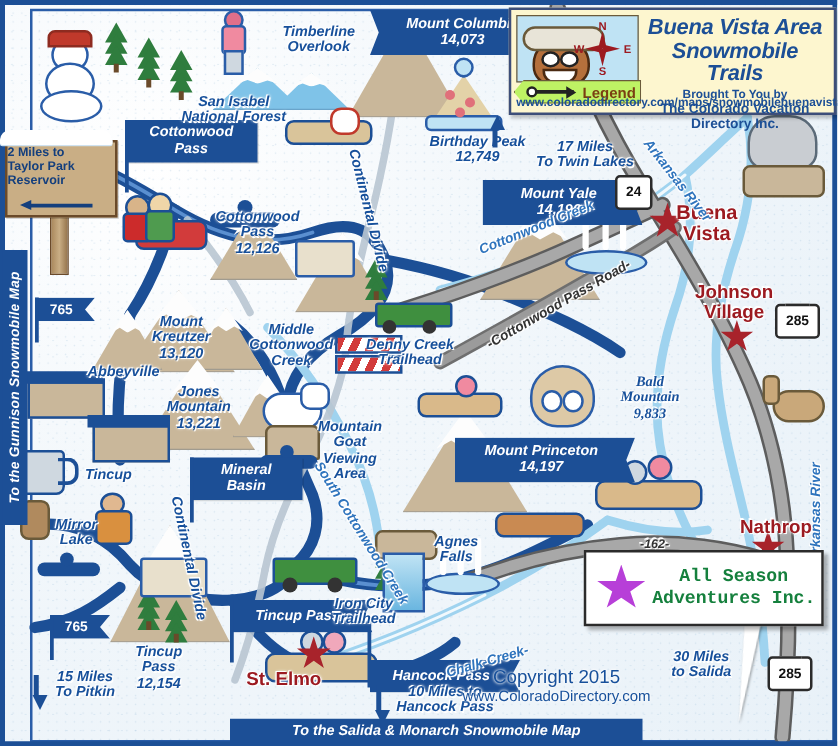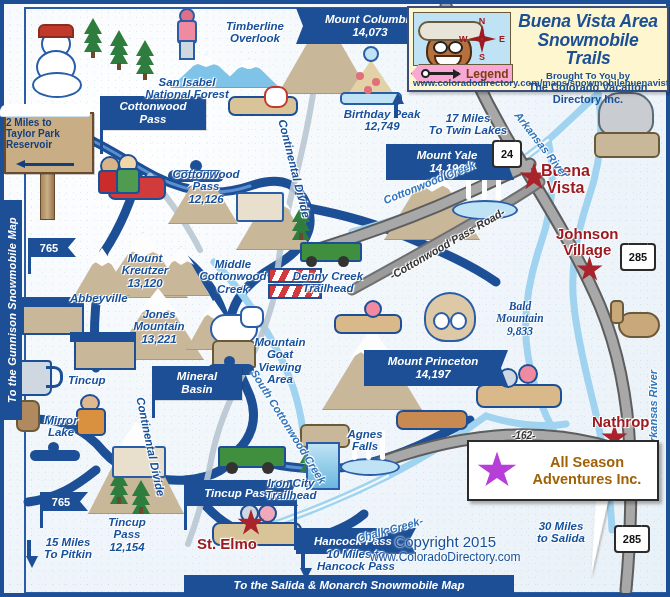--- a/index.html
+++ b/index.html
@@ -126,21 +126,21 @@
     line-height:1.06;letter-spacing:-.2px;}
   .tc-sub1{color:#1c4f96;font-weight:bold;font-size:9.5px;margin-top:2px;}
   .tc-sub2{color:#1c4f96;font-weight:bold;font-size:11px;line-height:1.1;}
   .tc-url{position:absolute;left:4px;right:4px;bottom:2px;text-align:center;
     color:#1c4f96;font-size:9.5px;font-weight:bold;}
 
   
   #legendbox{position:absolute;left:4px;top:4px;width:96px;height:52px;
     background:#bfe3f4;border:1px solid #6a5a3a;overflow:hidden;}
   #legendbtn{position:absolute;left:2px;top:56px;width:100px;height:17px;
-    background:#f9a8d4;border:1px solid #6a5a3a;display:flex;align-items:center;
+    background:#bef264;border:1px solid #6a5a3a;display:flex;align-items:center;
     clip-path:polygon(0 50%,8px 0,100% 0,100% 100%,8px 100%);}
   #legendbtn .key{width:42px;height:9px;margin-left:9px;position:relative;}
   #legendbtn .key::before{content:"";position:absolute;left:0;top:0;width:9px;height:9px;
     border:2px solid #222;border-radius:50%;background:#fff;box-sizing:border-box;}
   #legendbtn .key::after{content:"";position:absolute;left:8px;top:3px;width:30px;height:3px;background:#222;}
   #legendbtn .keytip{position:absolute;right:2px;top:0;width:0;height:0;
     border-top:5px solid transparent;border-bottom:5px solid transparent;border-left:8px solid #222;}
   #legendbtn span{font-size:12px;font-weight:bold;color:#7a3f12;margin-left:3px;}
 
   
@@ -155,21 +155,21 @@
   
   .face{position:absolute;left:6px;top:4px;width:62px;height:50px;}
 
   
   #adbox{position:absolute;left:467px;top:440px;width:188px;height:57px;z-index:9;
     background:#fff;border:2px solid #2b2b2b;box-shadow:3px 3px 3px rgba(0,0,0,.3);
     display:flex;align-items:center;}
   #adbox .adstar{width:40px;height:38px;margin-left:8px;flex:0 0 auto;
     background:#b73fd8;
     clip-path:polygon(50% 0%,61% 35%,98% 35%,68% 57%,79% 91%,50% 70%,21% 91%,32% 57%,2% 35%,39% 35%);}
-  #adbox .adtext{flex:1;text-align:center;color:#a16207;font-weight:bold;line-height:1.12;}
+  #adbox .adtext{flex:1;text-align:center;color:#15803d;font-weight:bold;line-height:1.12;font-family:Liberation Mono, monospace;}
   #adbox .adtext .l1{font-size:14.5px;}
   #adbox .adtext .l2{font-size:14.5px;}
   #adbox .adtext .l3{font-size:15px;letter-spacing:.3px;}
   #adpointer{position:absolute;left:596px;top:493px;z-index:8;width:0;height:0;
     border-left:7px solid transparent;border-right:7px solid transparent;
     border-top:86px solid #fff;filter:drop-shadow(1px 1px 1px rgba(0,0,0,.35));
     transform:rotate(8deg);transform-origin:top center;}
 
   
   #copyright{position:absolute;left:370px;top:534px;z-index:8;text-align:center;

